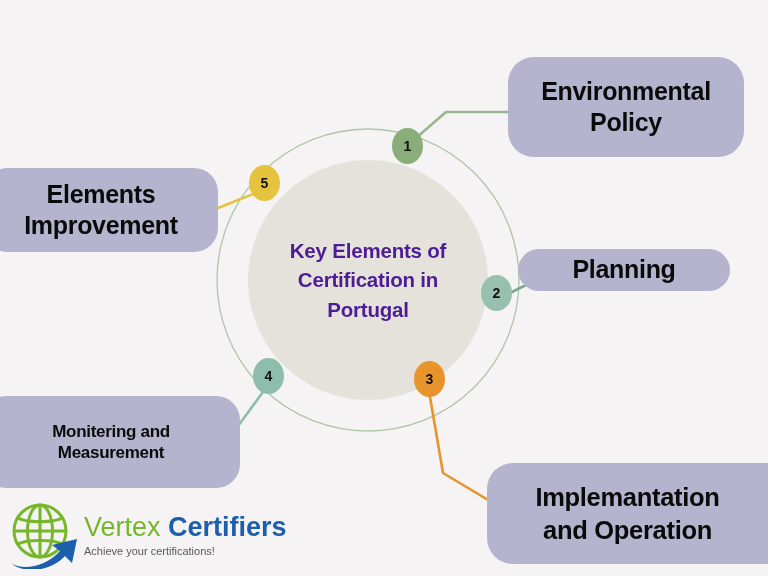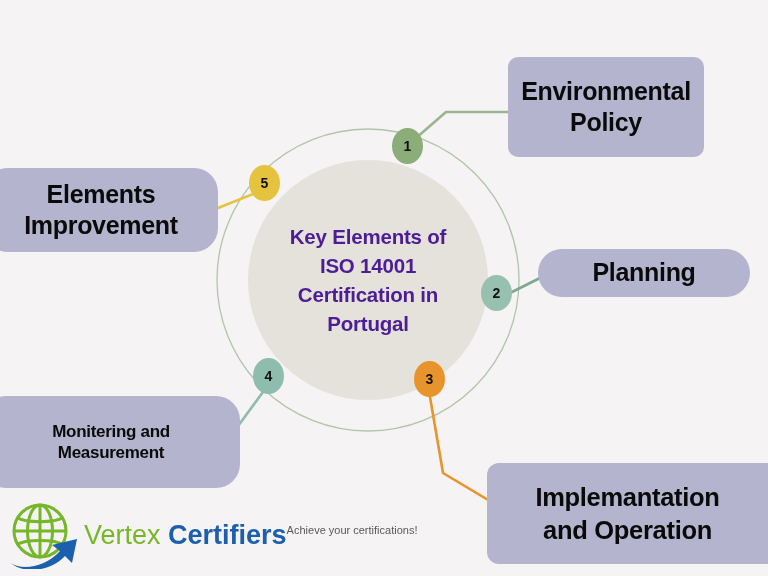--- a/index.html
+++ b/index.html
@@ -83,23 +83,23 @@
     text-align: center;
     font-weight: bold;
     color: #0a0a0a;
     font-size: 25px;
     line-height: 1.26;
     letter-spacing: -0.3px;
   }
   .pill-text .ln { display: block; white-space: nowrap; }
 
   
-  #pill-1 { left: 508px; top: 57px;  width: 196px; height: 100px; border-radius: 10px; }
-  #pill-2 { left: 538px; top: 249px; width: 212px; height: 48px;  border-radius: 27px; }
-  #pill-3 { left: 487px; top: 463px; width: 281px; height: 101px; border-radius: 12px;
+  #pill-1 { left: 508px; top: 57px;  width: 236px; height: 100px; border-radius: 26px; }
+  #pill-2 { left: 518px; top: 249px; width: 212px; height: 42px;  border-radius: 27px; }
+  #pill-3 { left: 487px; top: 463px; width: 281px; height: 101px; border-radius: 26px;
             border-top-right-radius: 0; border-bottom-right-radius: 0; }
   #pill-4 { left: -18px; top: 396px; width: 258px; height: 92px;  border-radius: 24px; }
   #pill-5 { left: -16px; top: 168px; width: 234px; height: 84px;  border-radius: 24px; }
 
   #pill-1 .pill-text { font-size: 25px; }
   #pill-2 .pill-text { font-size: 25px; }
   #pill-3 .pill-text { font-size: 25.5px; }
   #pill-4 .pill-text { font-size: 17px; }
   #pill-5 .pill-text { font-size: 25px; }
 
@@ -114,21 +114,21 @@
     align-items: center;
   }
   .logo-mark {
     width: 72px;
     height: 68px;
     flex: 0 0 auto;
   }
   .logo-words {
     margin-left: 4px;
     display: flex;
-    flex-direction: row;
+    flex-direction: column;
     justify-content: flex-start;
   }
   .logo-title {
     font-size: 27px;
     line-height: 1.05;
     white-space: nowrap;
   }
   .logo-title .w1 { color: #76b72a; font-weight: normal; }
   .logo-title .w2 { color: #1b5fad; font-weight: bold; }
   .logo-tag {
@@ -154,21 +154,20 @@
     <polyline points="430,397 443,473 505,510" fill="none" stroke="#e8942c" stroke-width="2.6" stroke-linejoin="round" stroke-linecap="round"></polyline>
 
     <polyline points="263,392 230,437" fill="none" stroke="#8fbdad" stroke-width="2.6" stroke-linejoin="round" stroke-linecap="round"></polyline>
 
     <polyline points="258,192 208,212" fill="none" stroke="#e6c33e" stroke-width="2.6" stroke-linejoin="round" stroke-linecap="round"></polyline>
   </svg>
 
   <div class="hub">
     <div class="hub-text">
       <span class="ln">Key Elements of</span>
-      <span class="ln">ISO 14001</span>
       <span class="ln">Certification in</span>
       <span class="ln">Portugal</span>
     </div>
   </div>
 
   <div class="node" id="node-1" style="left:392px; top:128px; background:#8aad79;">
     <span>1</span>
   </div>
   <div class="node" id="node-2" style="left:481px; top:275px; background:#97c0b1;">
     <span>2</span>

